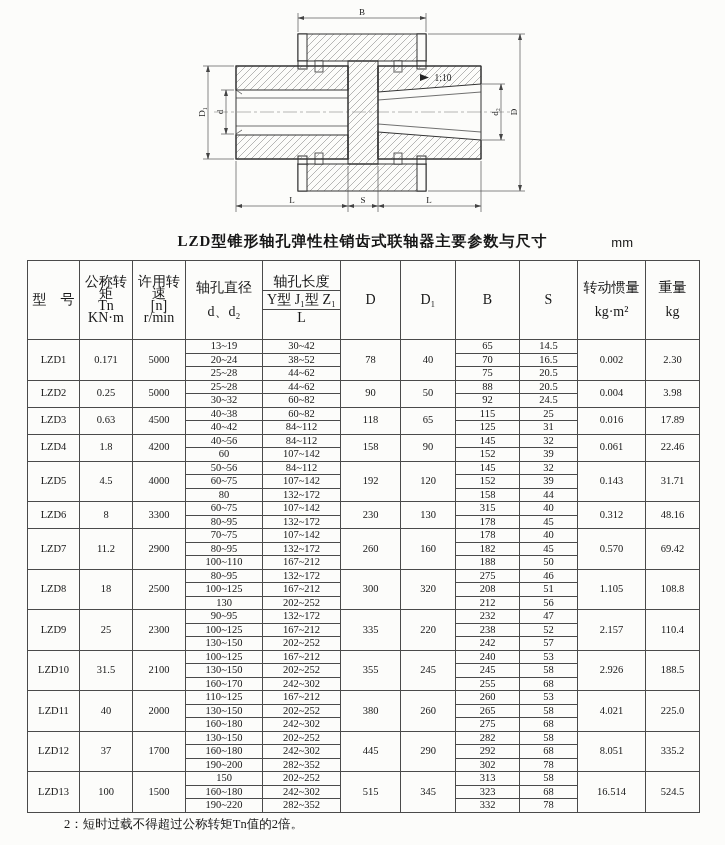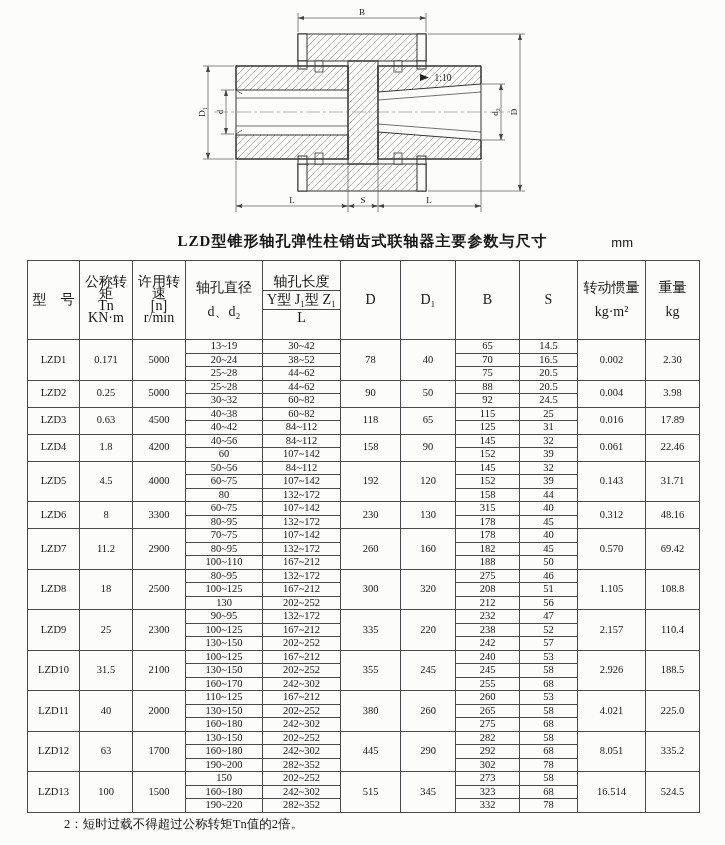--- a/index.html
+++ b/index.html
@@ -458,21 +458,21 @@
           <td>58</td>
         </tr>
         <tr>
           <td>160~180</td>
           <td>242~302</td>
           <td>275</td>
           <td>68</td>
         </tr>
         <tr>
           <td rowspan="3">LZD12</td>
-          <td rowspan="3">63</td>
+          <td rowspan="3">37</td>
           <td rowspan="3">1700</td>
           <td>130~150</td>
           <td>202~252</td>
           <td rowspan="3">445</td>
           <td rowspan="3">290</td>
           <td>282</td>
           <td>58</td>
           <td rowspan="3">8.051</td>
           <td rowspan="3">335.2</td>
         </tr>
@@ -489,21 +489,21 @@
           <td>78</td>
         </tr>
         <tr>
           <td rowspan="3">LZD13</td>
           <td rowspan="3">100</td>
           <td rowspan="3">1500</td>
           <td>150</td>
           <td>202~252</td>
           <td rowspan="3">515</td>
           <td rowspan="3">345</td>
-          <td>273</td>
+          <td>313</td>
           <td>58</td>
           <td rowspan="3">16.514</td>
           <td rowspan="3">524.5</td>
         </tr>
         <tr>
           <td>160~180</td>
           <td>242~302</td>
           <td>323</td>
           <td>68</td>
         </tr>

